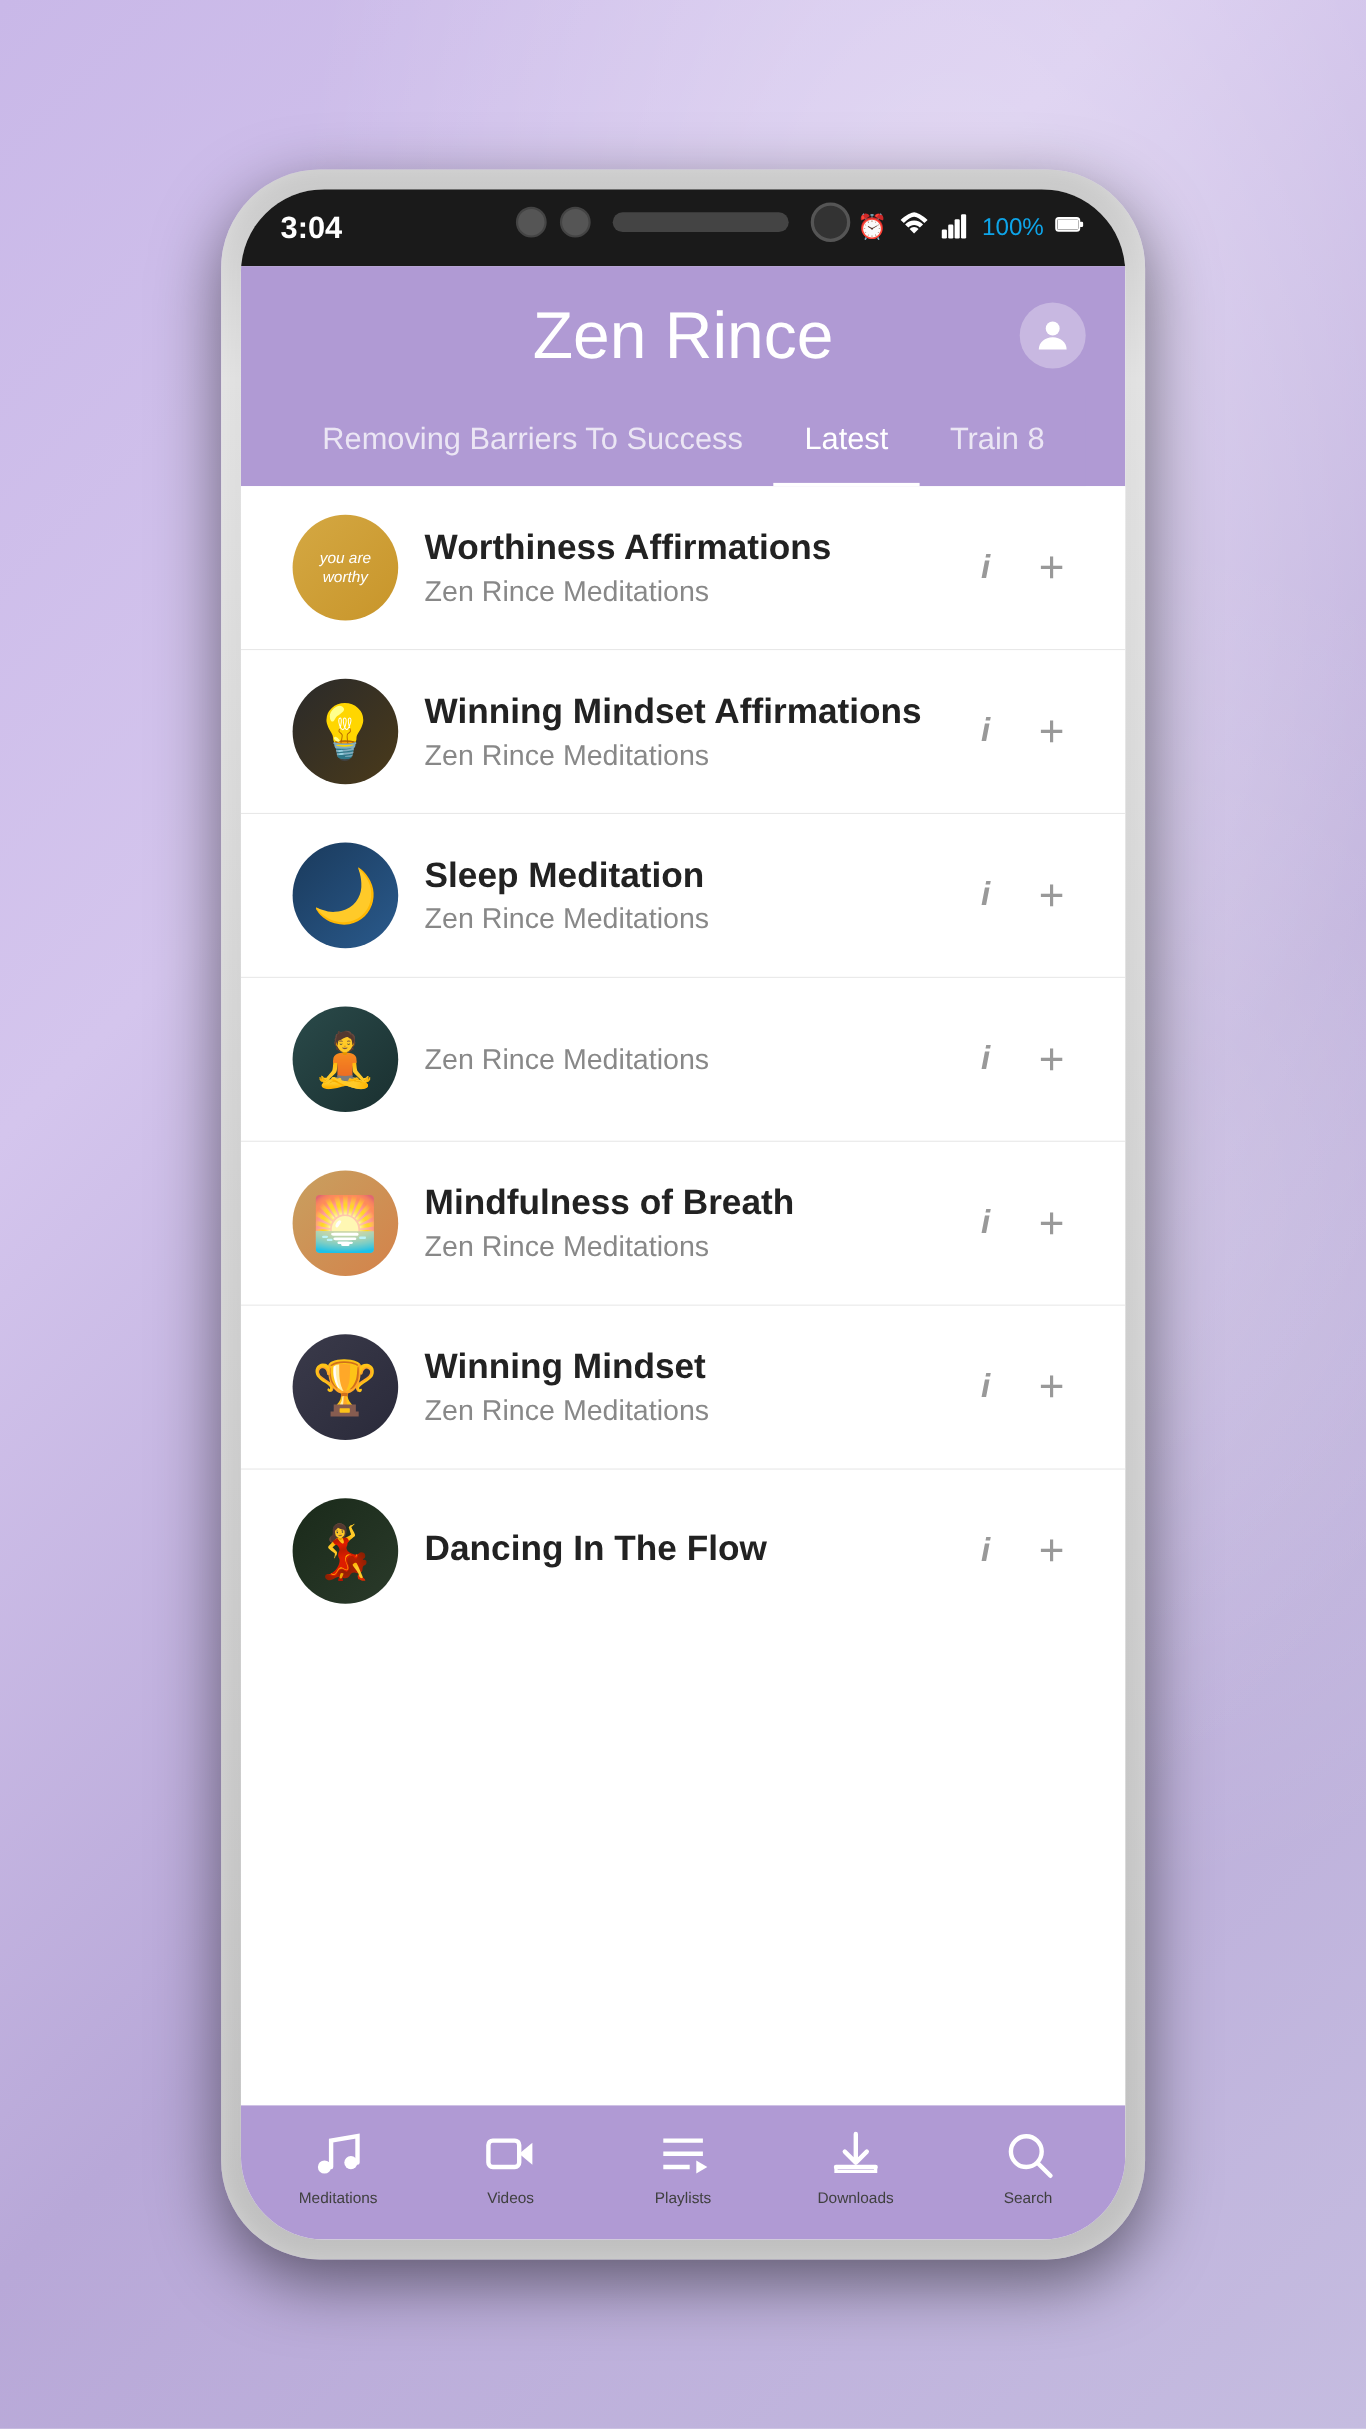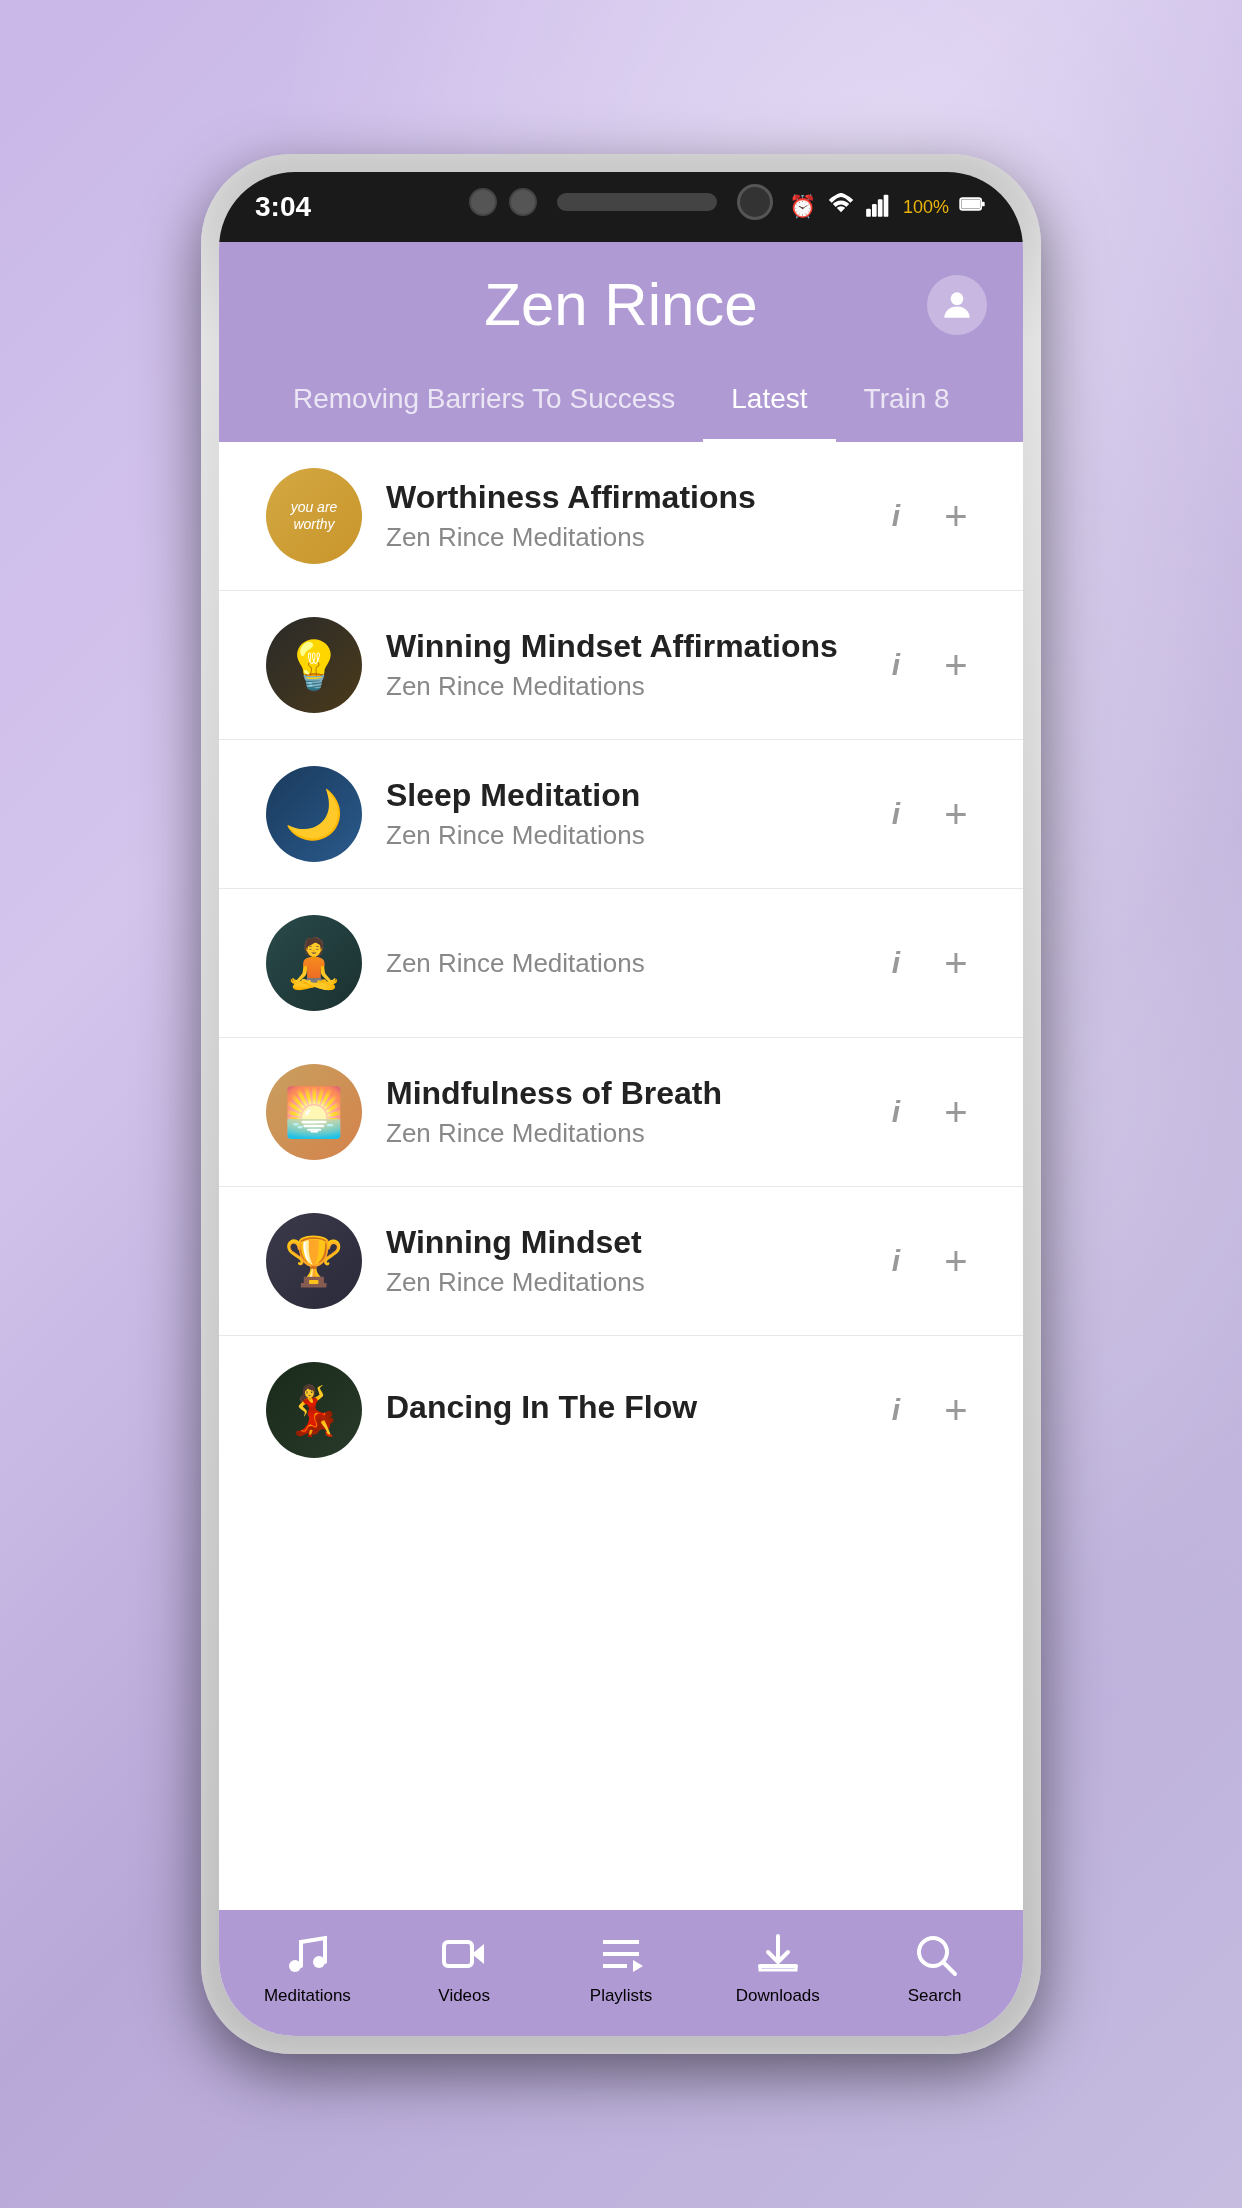--- a/index.html
+++ b/index.html
@@ -104,22 +104,22 @@
 
     .status-icons {
       display: flex;
       align-items: center;
       gap: 10px;
       color: white;
       font-size: 22px;
     }
 
     .battery-text {
-      font-size: 18px;
-      color: #eab308;
+      font-size: 22px;
+      color: #0ea5e9;
     }
 
     
     .app-header {
       background: #b09ad4;
       padding: 28px 36px 0 36px;
       flex-shrink: 0;
     }
 
     .header-title-row {
@@ -268,22 +268,22 @@
       display: flex;
       flex-direction: column;
       align-items: center;
       gap: 8px;
       color: white;
       cursor: pointer;
       min-width: 120px;
     }
 
     .nav-label {
-      font-size: 17px;
-      color: #000000;
+      font-size: 14px;
+      color: #404040;
     }
 
     
     .nav-svg {
       width: 48px;
       height: 48px;
       fill: white;
     }
   </style>
 </head>

